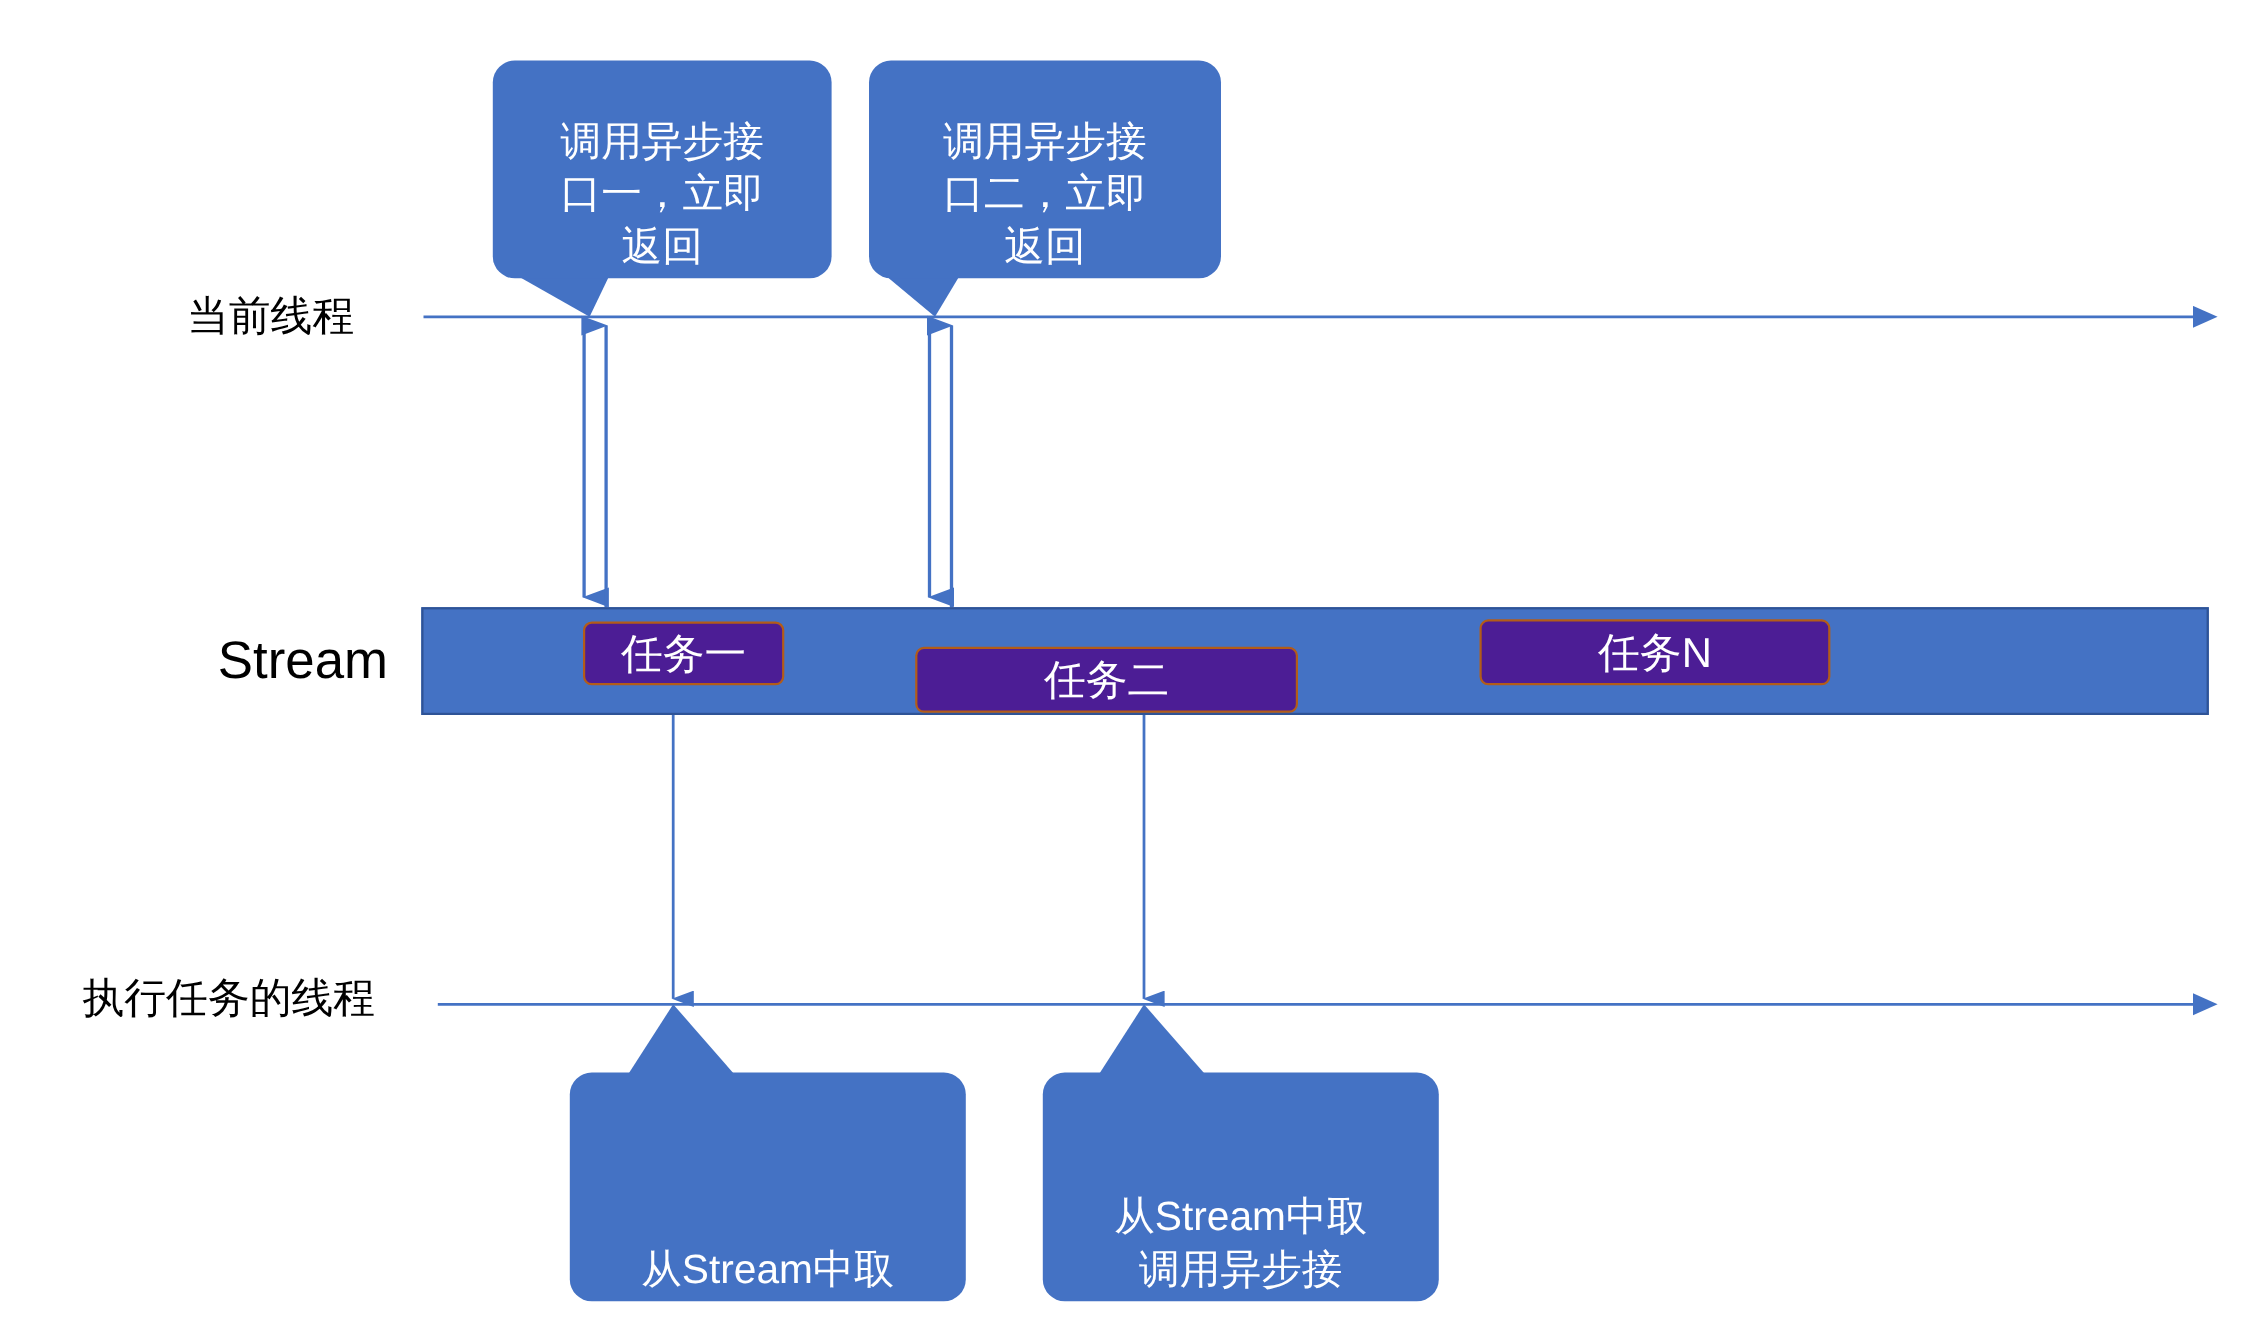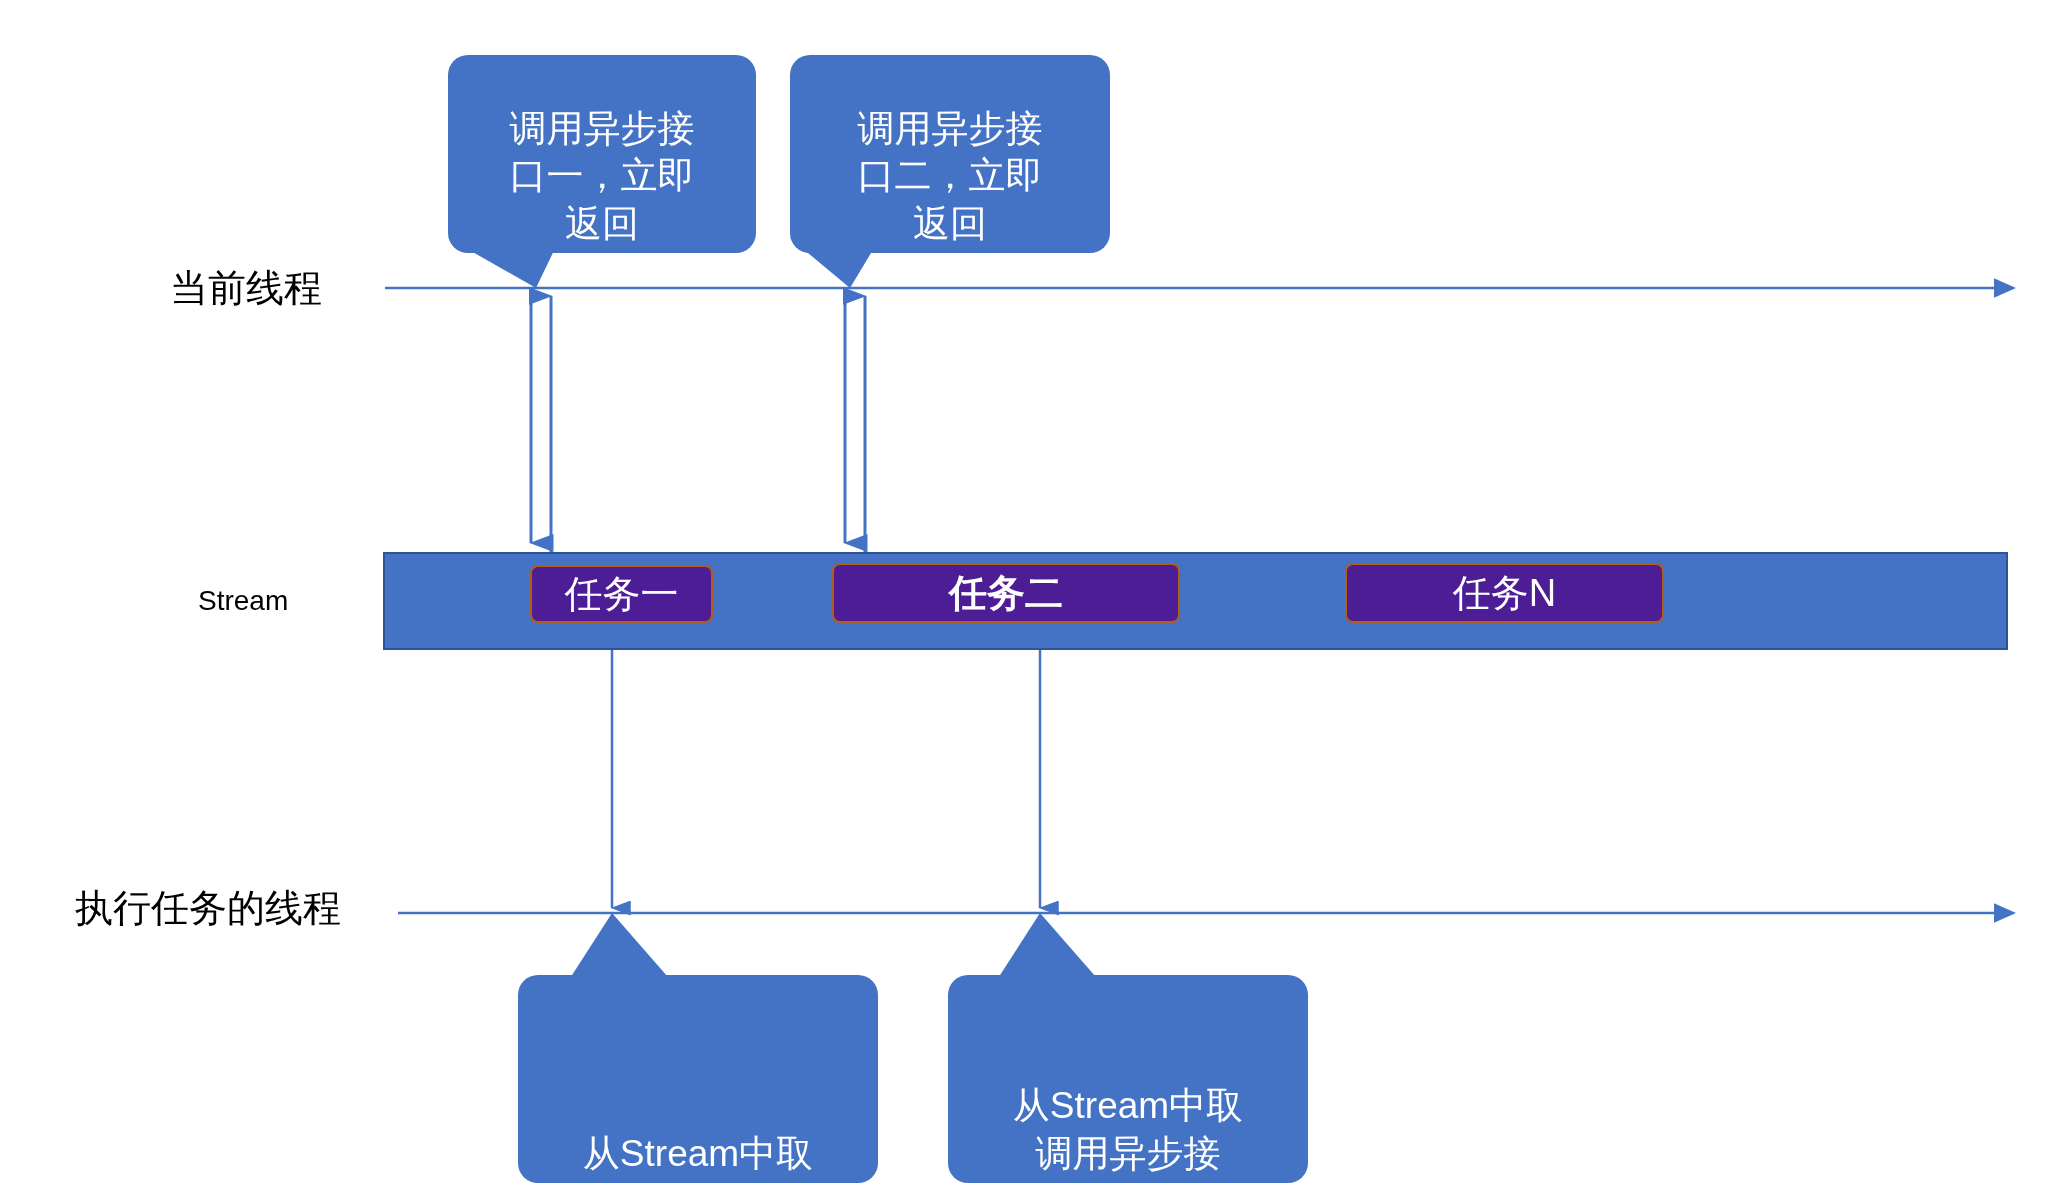--- a/index.html
+++ b/index.html
@@ -30,21 +30,21 @@
   
   .row-label {
     position: absolute;
     color: #000000;
     font-size: 38px;
     line-height: 1.1;
     white-space: nowrap;
     font-family: "Liberation Sans", "DejaVu Sans", sans-serif;
   }
   #label-current-thread { left: 170px; top: 268px; font-family: Liberation Serif, serif; }
-  #label-stream         { left: 198px; top: 575px; font-size: 28px; margin-top: 11px; }
+  #label-stream         { left: 198px; top: 575px; font-size: 48px; }
   #label-worker-thread  { left: 75px;  top: 888px; }
 
   
   #stream-bar {
     position: absolute;
     left: 383px;
     top: 552px;
     width: 1625px;
     height: 98px;
     background: #4472c4;
@@ -58,21 +58,21 @@
     border-radius: 8px;
     box-sizing: border-box;
     color: #ffffff;
     font-size: 38px;
     display: flex;
     align-items: center;
     justify-content: center;
     font-family: "Liberation Sans", "DejaVu Sans", sans-serif;
   }
   #task-box-1 { left: 530px;  top: 565px; width: 183px; height: 58px; }
-  #task-box-2 { left: 832px;  top: 563px; width: 348px; height: 60px; font-weight: bold; }
+  #task-box-2 { left: 832px;  top: 588px; width: 348px; height: 60px; }
   #task-box-n { left: 1345px; top: 563px; width: 319px; height: 60px; }
 
   
   .callout {
     position: absolute;
     background: #4472c4;
     border-radius: 20px;
     box-sizing: border-box;
     color: #ffffff;
     display: flex;

